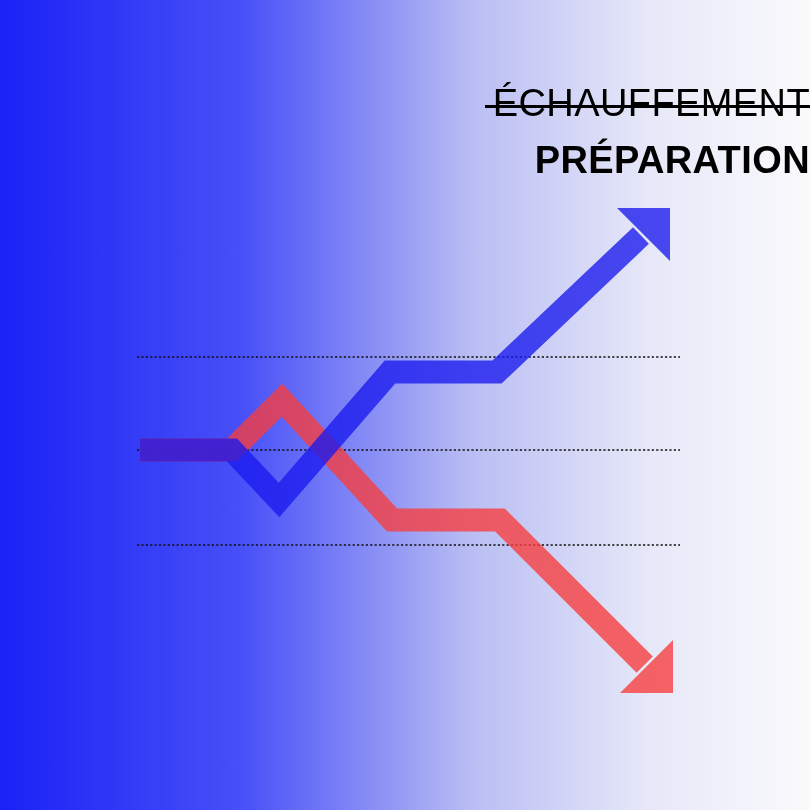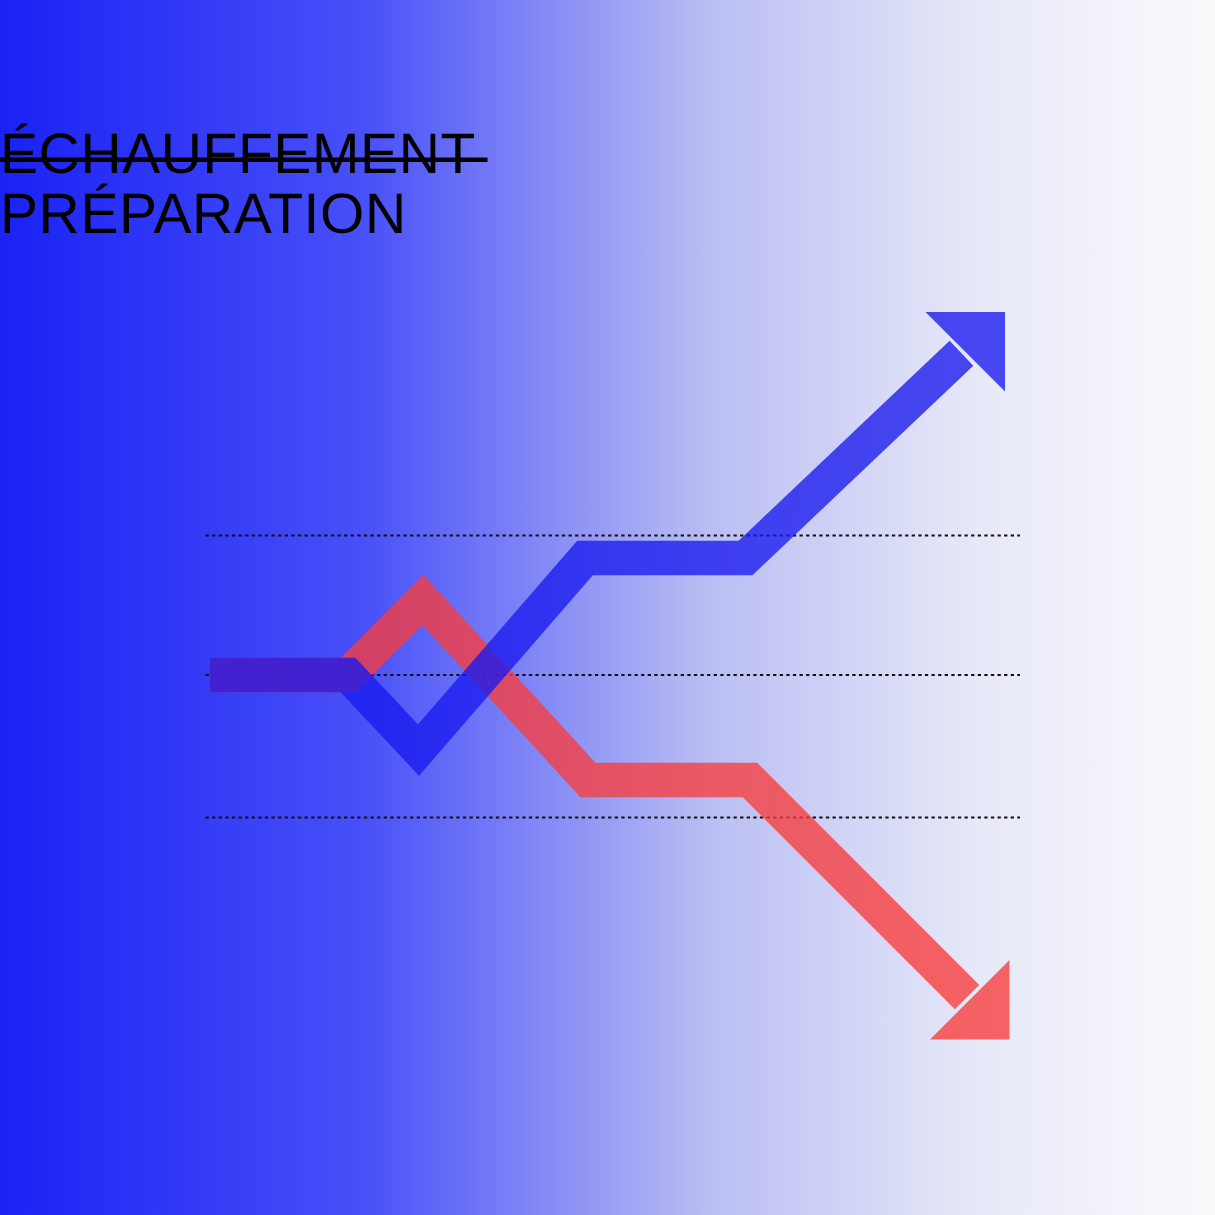--- a/index.html
+++ b/index.html
@@ -28,21 +28,21 @@
     left: 0;
     top: 0;
     width: 810px;
     height: 810px;
   }
   #title-block {
     position: absolute;
     left: 0;
     top: 84px;
     width: 810px;
-    text-align: left;
+    text-align: right;
     line-height: 1;
   }
   .title-line {
     display: block;
     color: #000000;
     font-family: "Liberation Sans", sans-serif;
     font-size: 38px;
     font-weight: 400;
     letter-spacing: 0.4px;
     white-space: nowrap;
@@ -56,21 +56,22 @@
   }
   #title-strike {
     position: absolute;
     left: -8px;
     right: -8px;
     top: 21px;
     height: 3px;
     background: #000000;
   }
   #title-new {
-    margin-top: 2px;
+    margin-top: 19px;
+    font-weight: bold;
   }
 </style>
 </head>
 <body>
 
 <div id="stage">
 
   <svg id="bg-gradient" viewBox="0 0 810 810" preserveAspectRatio="none" aria-hidden="true">
     <defs>
       <linearGradient id="bgGrad" x1="0" y1="0" x2="1" y2="0">

